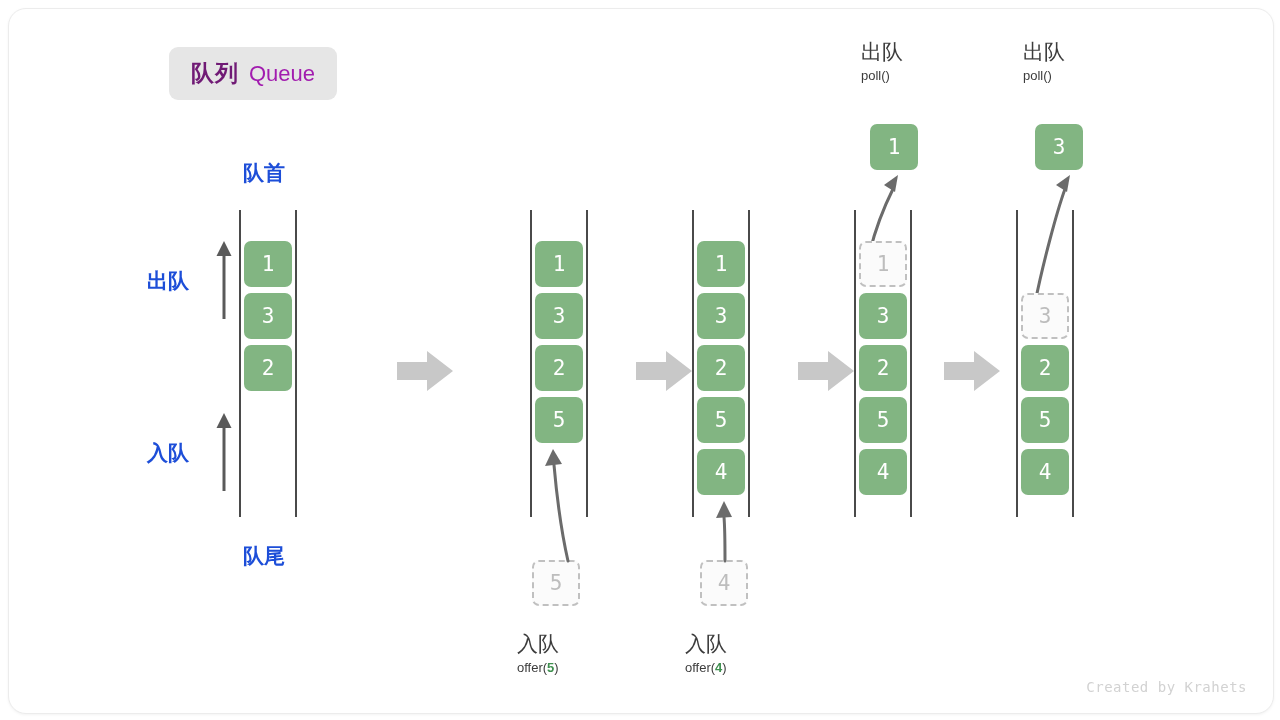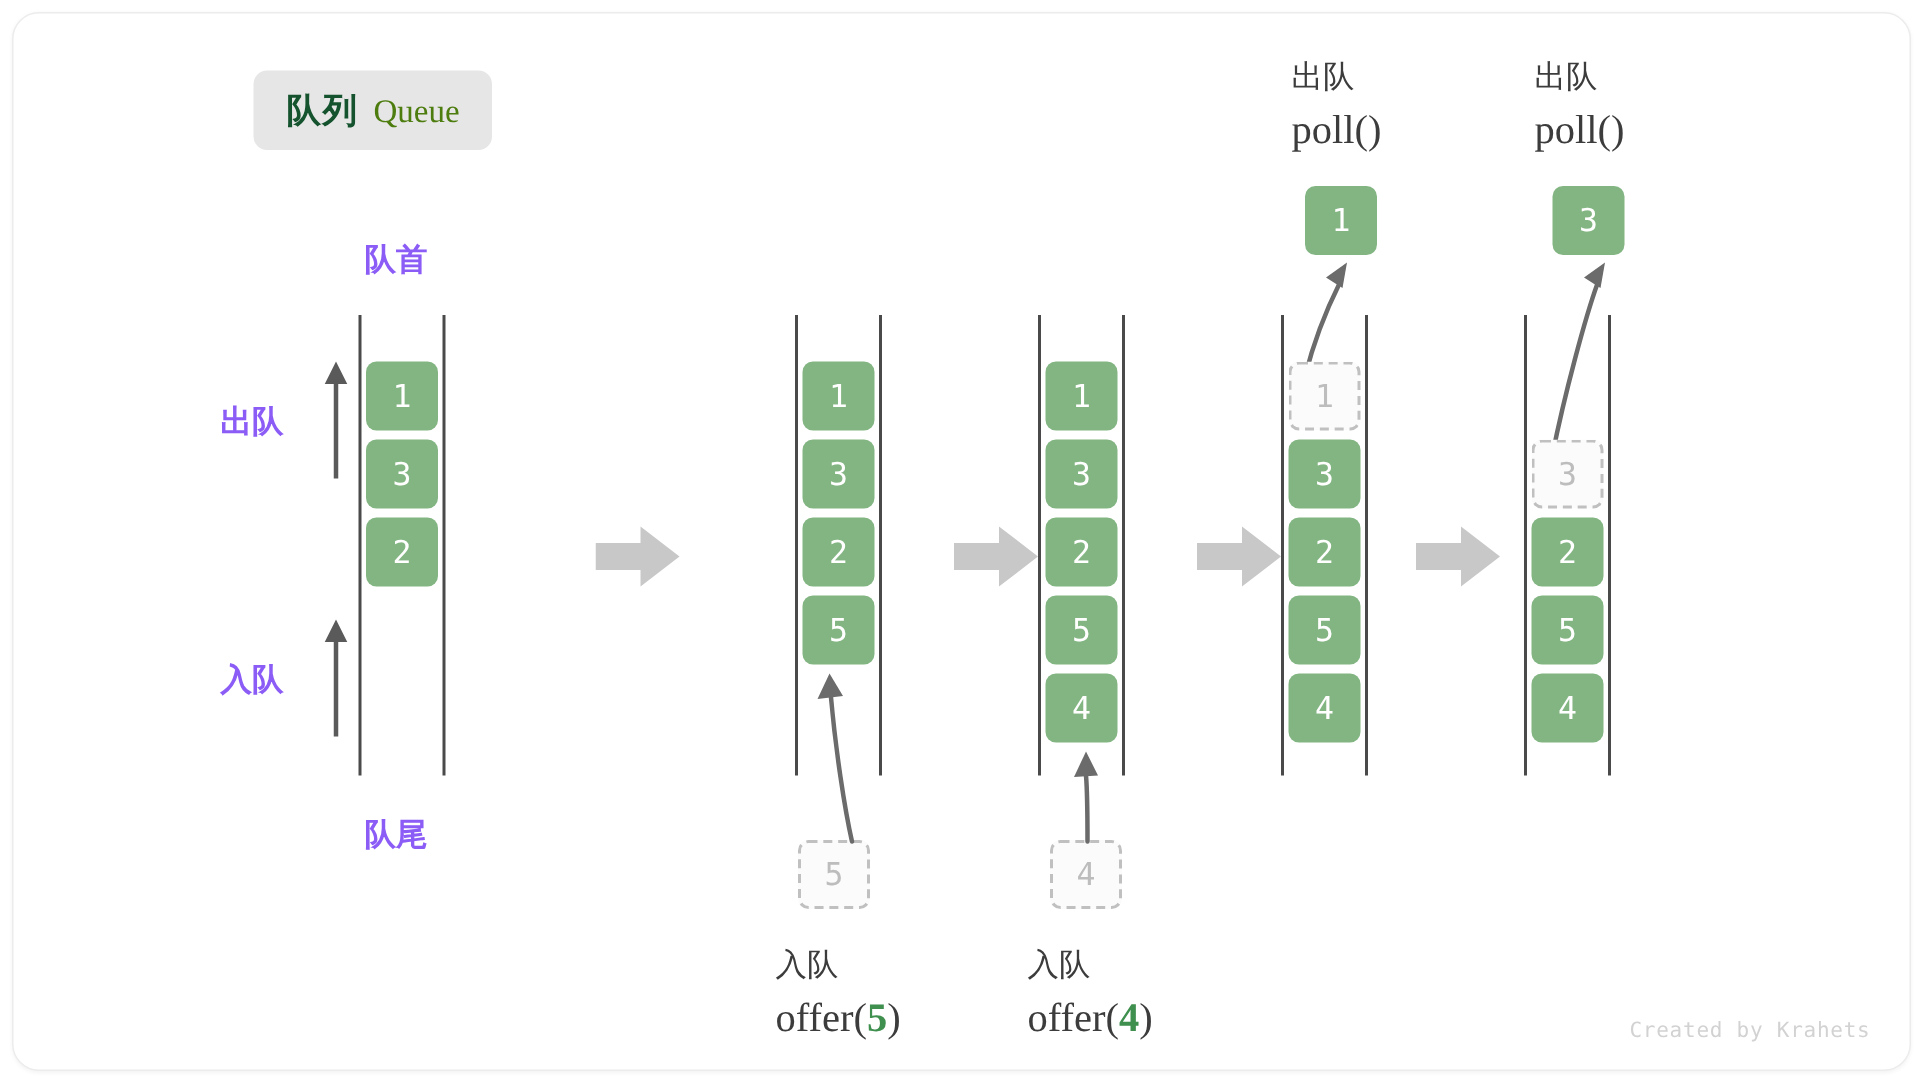--- a/index.html
+++ b/index.html
@@ -15,22 +15,22 @@
   .stage{position:absolute;left:0;top:0;width:1264px;height:704px;}
 
   
   .title-badge{
     position:absolute;left:160px;top:38px;
     background:#e6e6e6;border-radius:9px;
     padding:11px 22px;
     white-space:nowrap;
     display:flex;align-items:baseline;gap:10px;
   }
-  .title-cn{font-size:23px;font-weight:bold;color:#14532d;letter-spacing:1px;}
-  .title-en{font-family:Liberation Serif, serif;font-size:22px;color:#4d7c0f;}
+  .title-cn{font-size:23px;font-weight:bold;color:#701a75;letter-spacing:1px;}
+  .title-en{font-family:Liberation Sans, sans-serif;font-size:22px;color:#a21caf;}
 
   
   .col{position:absolute;}
   .rail{position:absolute;width:2px;background:#4a4a4a;}
   .rail-l{left:0;}
   .rail-r{right:0;}
 
   .slot{position:absolute;width:48px;height:46px;left:5px;}
 
   .box{
@@ -45,26 +45,26 @@
   }
 
   
   .float-ghost{position:absolute;width:48px;height:46px;}
 
   
   .float-box{position:absolute;width:48px;height:46px;}
 
   
   .lbl{position:absolute;white-space:nowrap;color:#3c3c3c;}
-  .lbl-cn-bold{font-size:21px;font-weight:bold;color:#8b5cf6;}
+  .lbl-cn-bold{font-size:21px;font-weight:bold;color:#1d4ed8;}
   .op-label{position:absolute;white-space:nowrap;text-align:left;line-height:1.45;}
   .op-cn{font-size:21px;color:#3c3c3c;display:block;font-weight:500;}
   .op-code{
-    font-family:Liberation Serif, serif;
-    font-size:27px;color:#3c3c3c;display:block;
+    font-family:Liberation Sans, sans-serif;
+    font-size:13px;color:#3c3c3c;display:block;
   }
   .op-code .num{color:#3f8f4f;font-weight:bold;}
 
   
   .side-arrow{position:absolute;}
 
   
   .step-arrow{position:absolute;}
 
   

